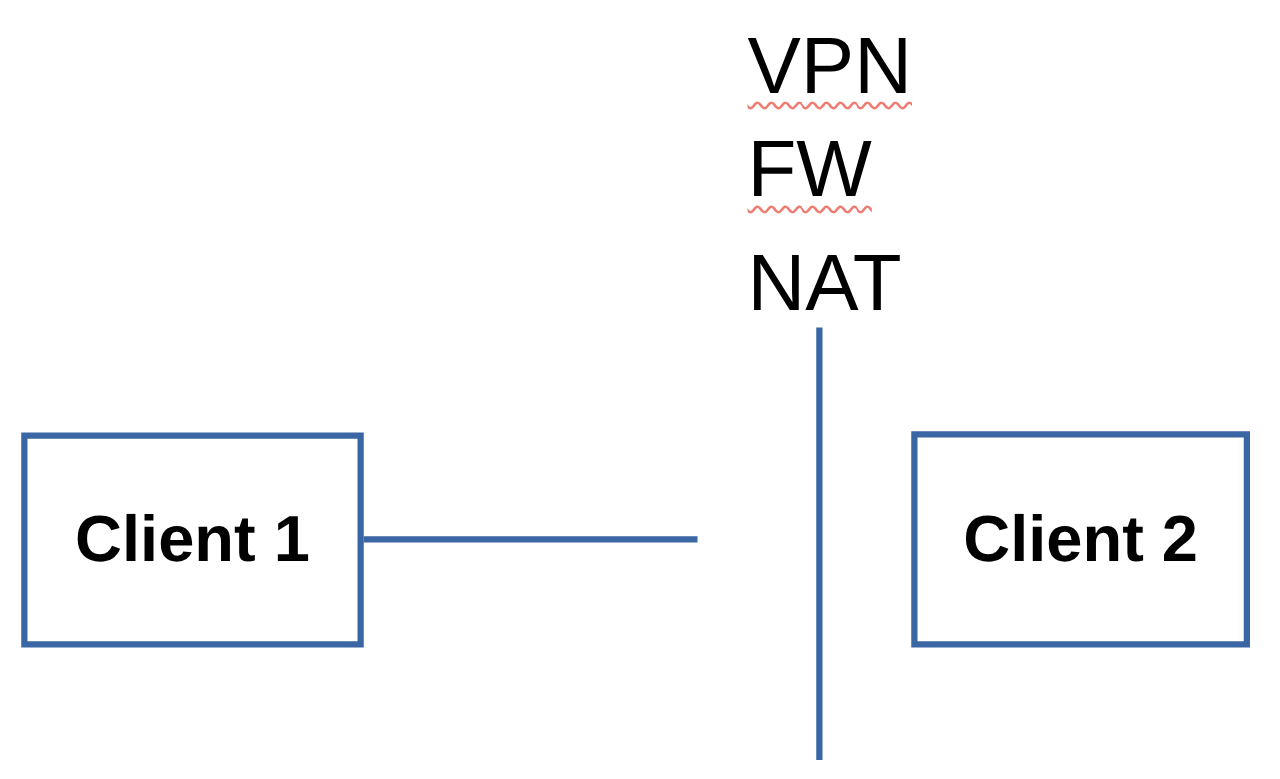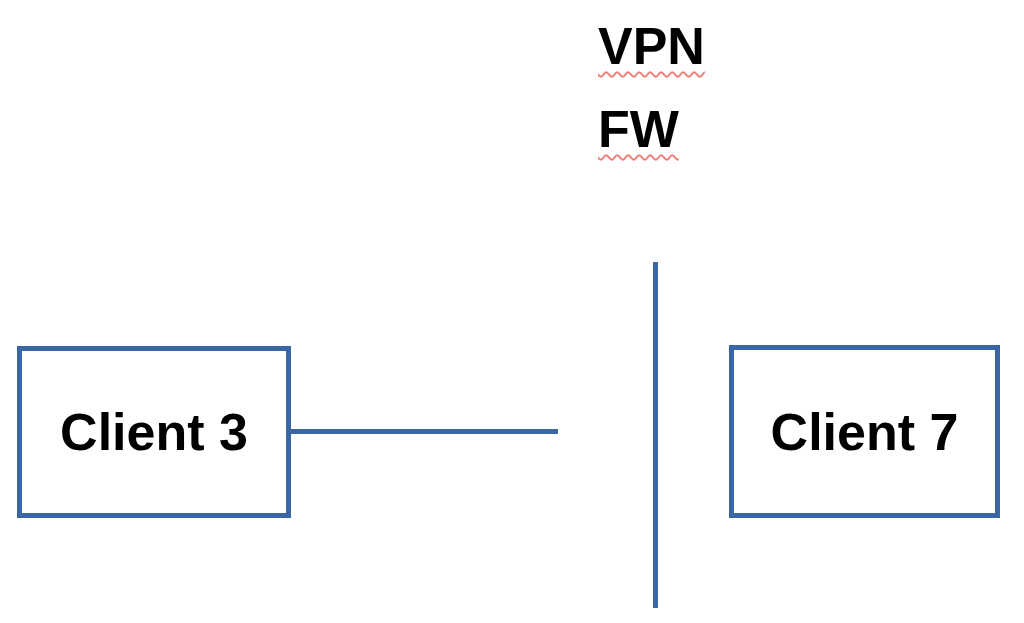--- a/index.html
+++ b/index.html
@@ -16,23 +16,23 @@
   }
   .canvas{
     position:relative;
     width:1024px;
     height:623px;
     background:var(--bg);
     overflow:hidden;
   }
   .lbl{
     position:absolute;
-    font-weight:bold;
+    font-weight:normal;
     color:var(--ink);
-    font-size:52px;
+    font-size:64px;
     line-height:1;
     letter-spacing:0px;
     white-space:nowrap;
   }
   .misspelled{
     text-decoration-line:underline;
     text-decoration-style:wavy;
     text-decoration-color:var(--squiggle);
     text-decoration-thickness:2px;
     text-underline-offset:7px;
@@ -78,27 +78,28 @@
 </style>
 </head>
 <body>
 
 <div class="canvas">
 
   <div id="vpn" class="lbl misspelled">VPN</div>
 
   <div id="fw" class="lbl misspelled">FW</div>
 
+  <div id="nat" class="lbl">NAT</div>
 
   <div id="mid-line" class="vline"></div>
 
   <div id="client1" class="node">
-    <span class="node-label">Client 3</span>
+    <span class="node-label">Client 1</span>
   </div>
 
 
   <div id="udp-line" class="hline"></div>
 
   <div id="client2" class="node">
-    <span class="node-label">Client 7</span>
+    <span class="node-label">Client 2</span>
   </div>
 
 </div>
 
 </body></html>

